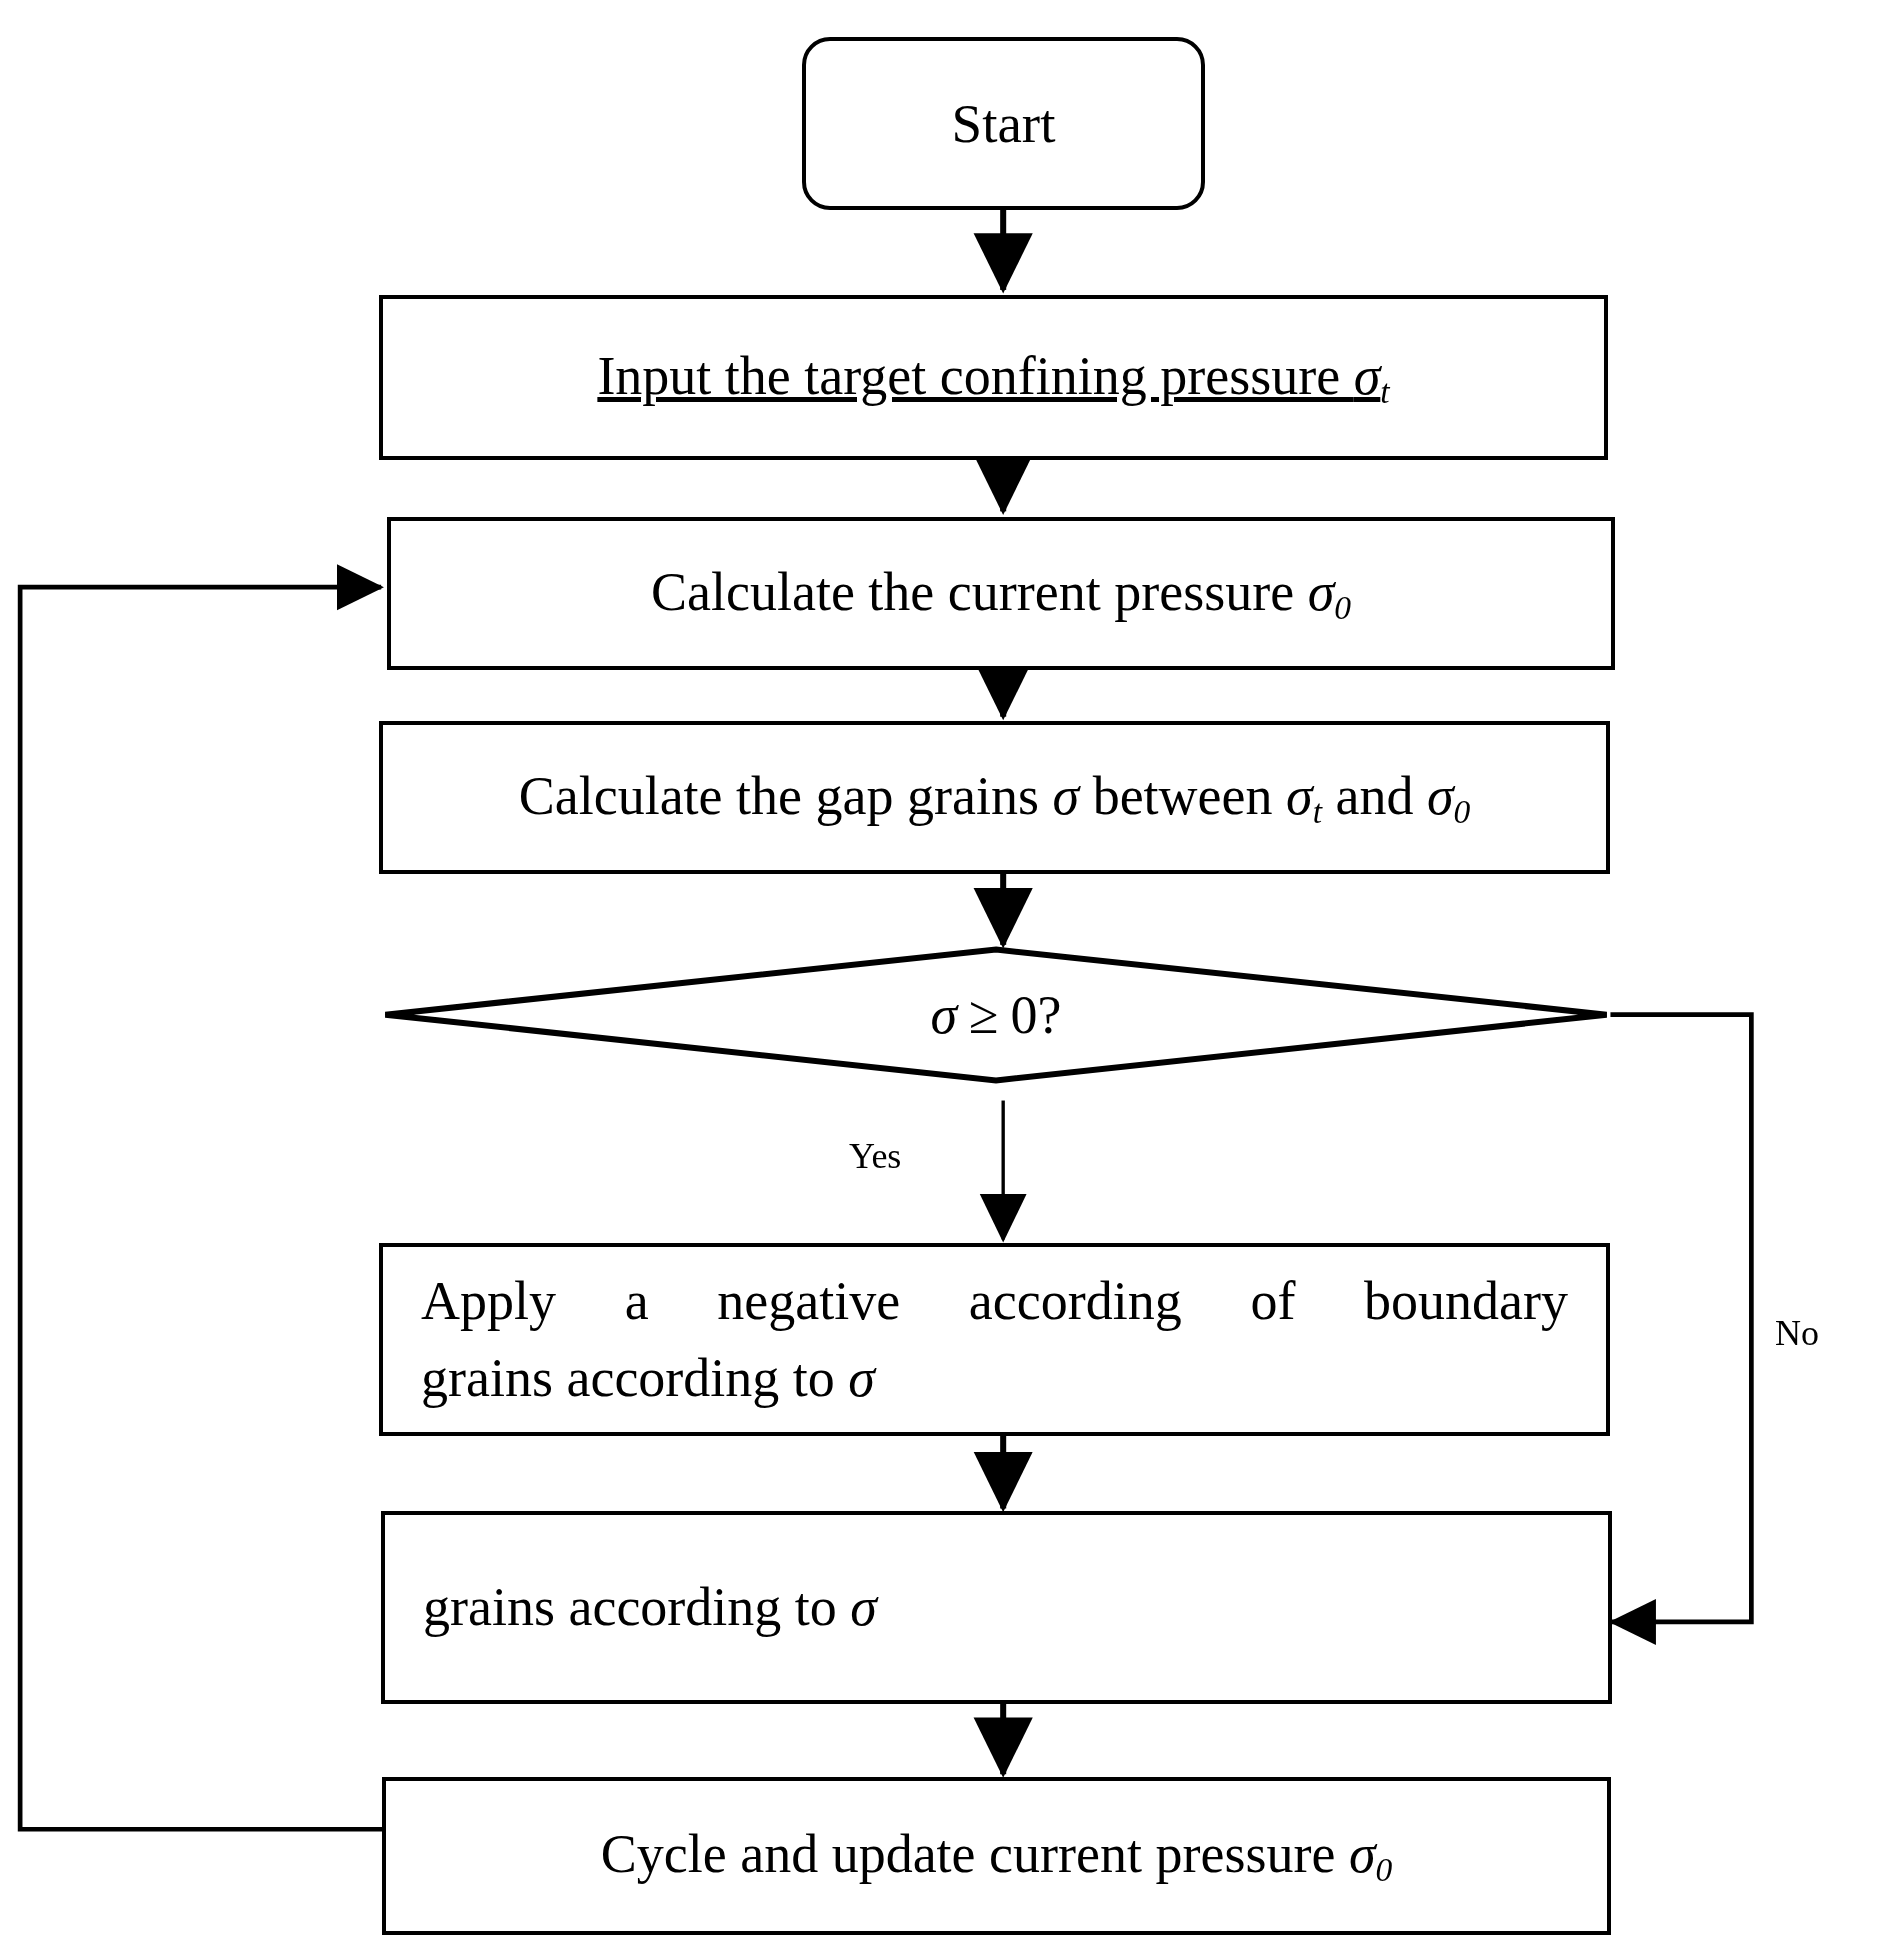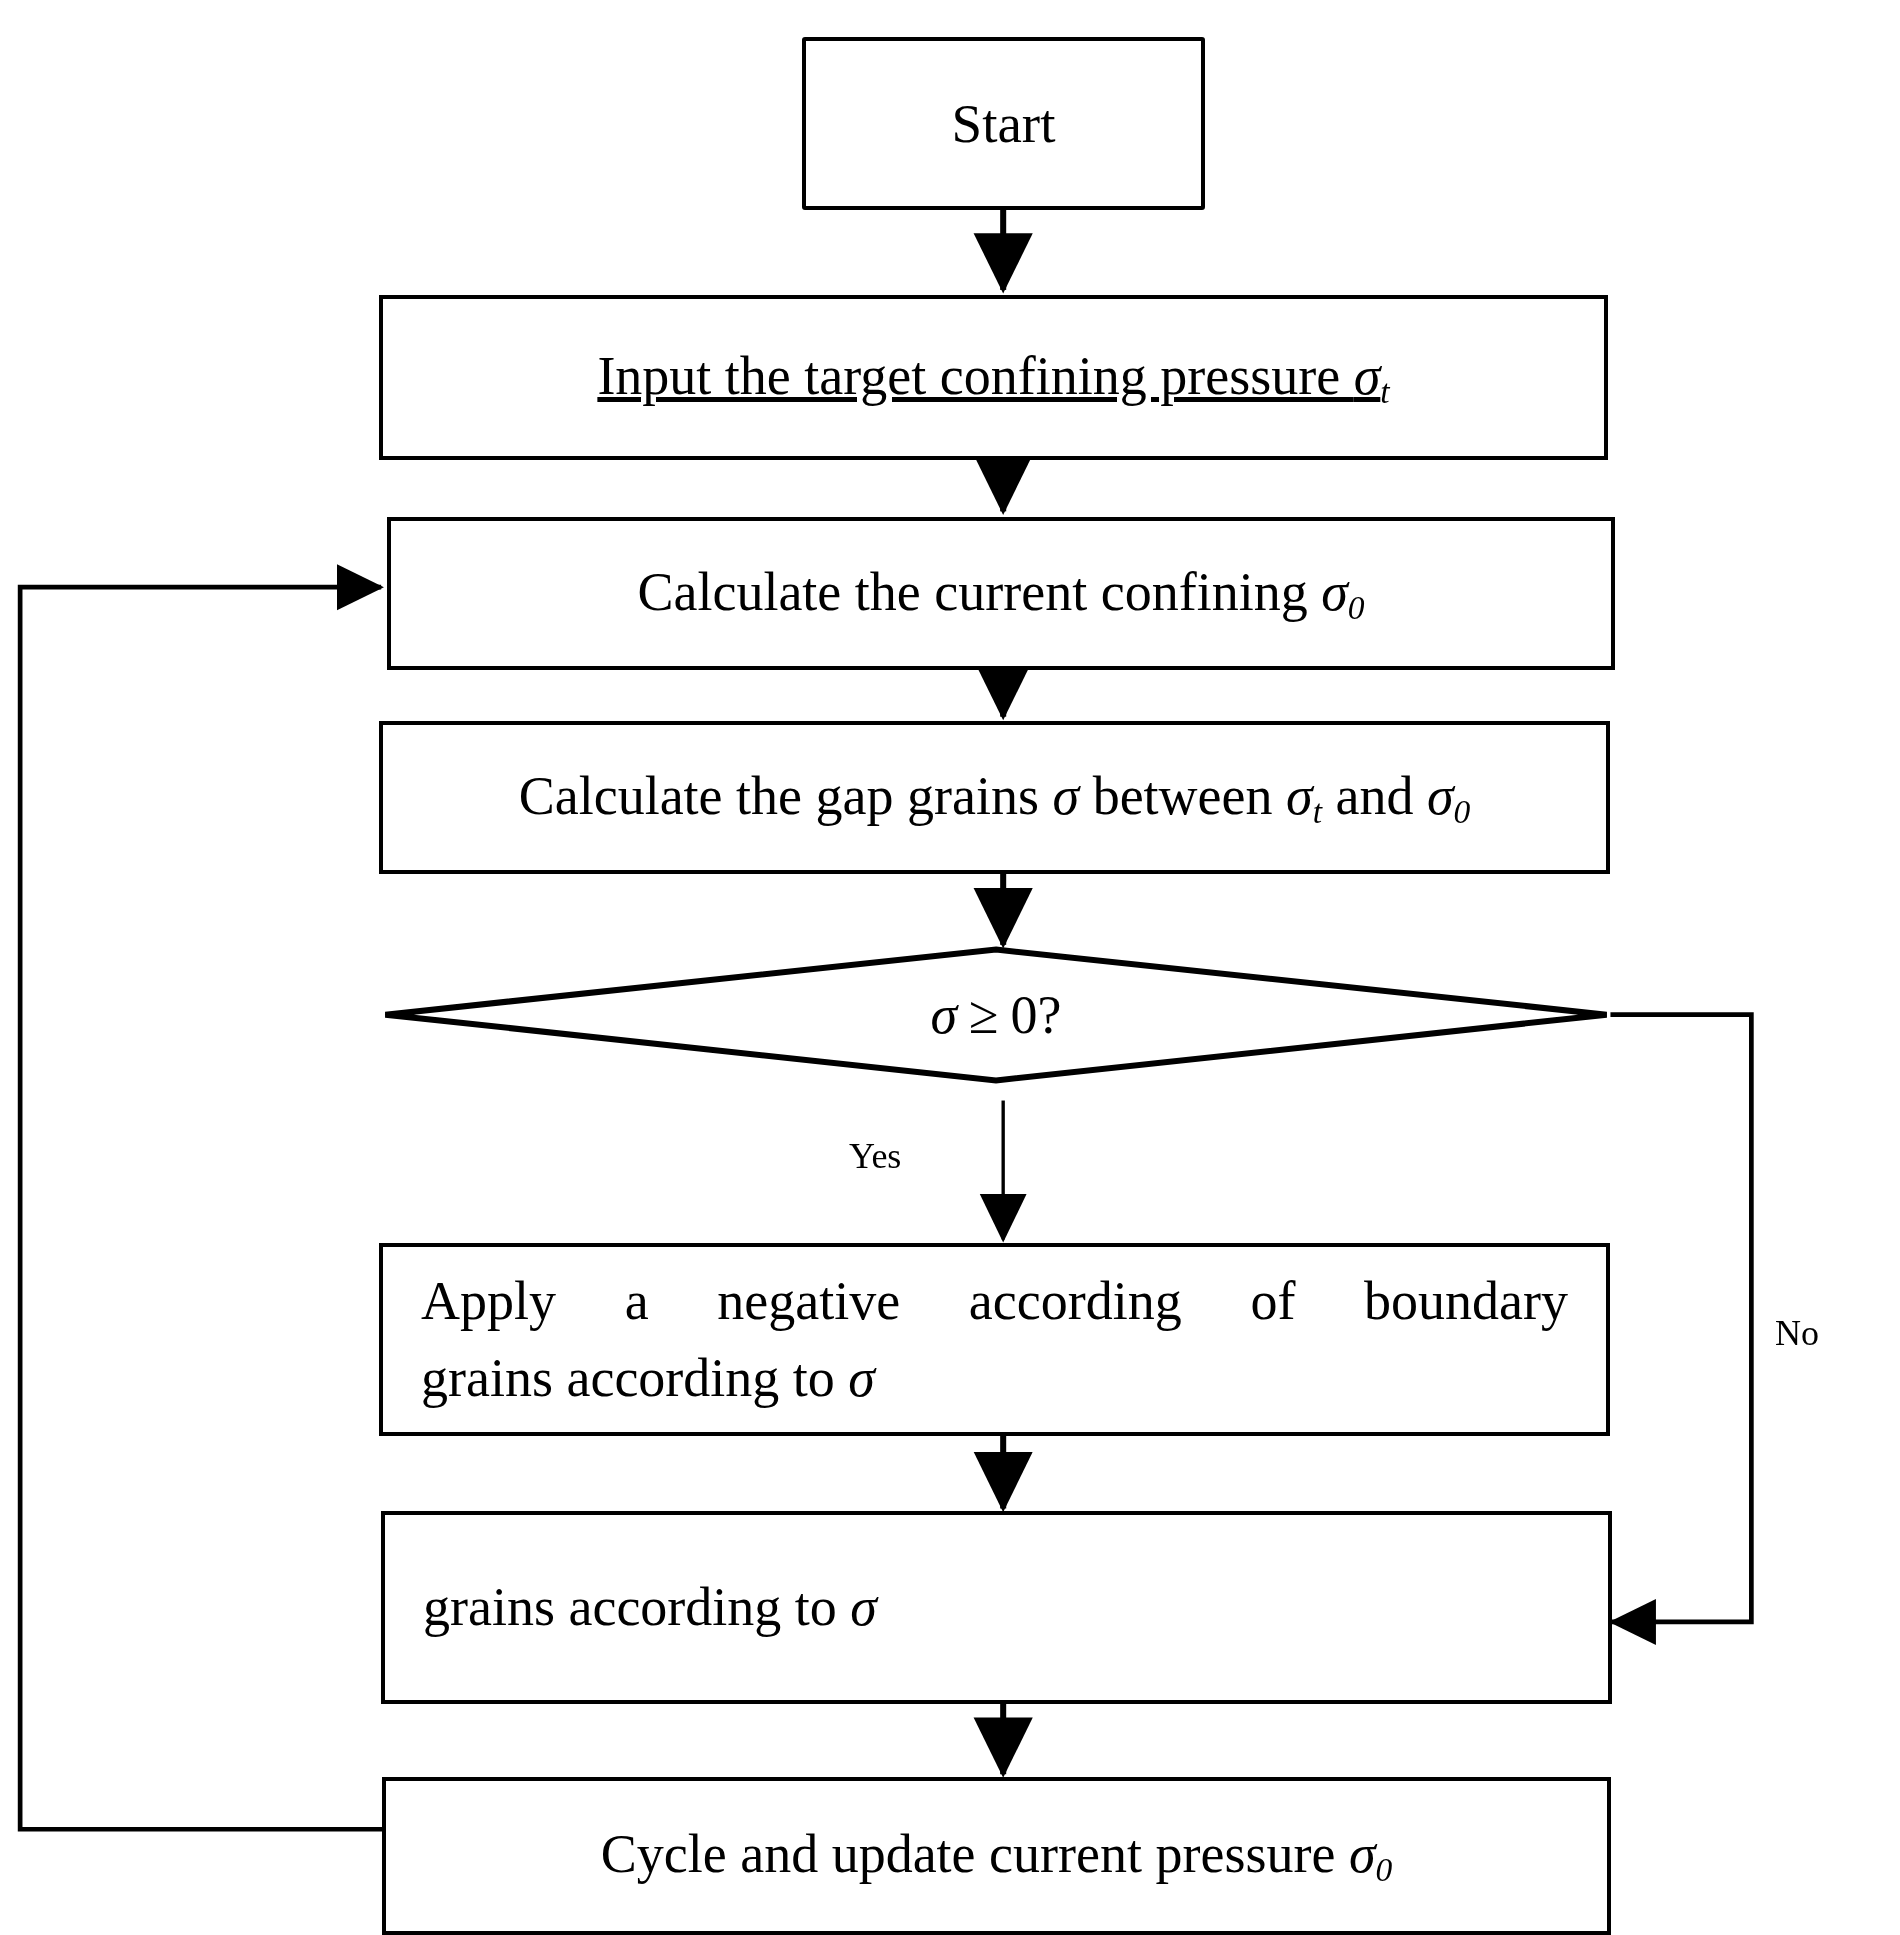--- a/index.html
+++ b/index.html
@@ -33,21 +33,21 @@
     position: absolute;
     box-sizing: border-box;
     background: #ffffff;
     display: flex;
     align-items: center;
     justify-content: center;
     text-align: center;
   }
   .terminator {
     border: 4.7px solid #000000;
-    border-radius: 3px;
+    border-radius: 28px;
     align-items: center;
   }
   .process {
     border: 4.7px solid #000000;
   }
   .node-text {
     display: block;
     width: 100%;
     padding: 0 17.4px;
     box-sizing: border-box;
@@ -150,21 +150,21 @@
 
   <div class="node terminator" style="left:802px; top:37px; width:403px; height:173px;">
     <span class="node-text fs-start">Start</span>
   </div>
 
   <div class="node process" style="left:379px; top:295px; width:1229px; height:165px;text-decoration:underline;">
     <span class="node-text fs-proc"><span>Input the target confining pressure </span><span class="sym">σ</span><sub>t</sub></span>
   </div>
 
   <div class="node process" style="left:387px; top:517px; width:1228px; height:153px;">
-    <span class="node-text fs-proc"><span>Calculate the current confining </span><span class="sym">σ</span><sub>0</sub></span>
+    <span class="node-text fs-proc"><span>Calculate the current pressure </span><span class="sym">σ</span><sub>0</sub></span>
   </div>
 
   <div class="node process" style="left:379px; top:721px; width:1231px; height:153px;">
     <span class="node-text fs-proc" style="padding:0 6.7px;"><span>Calculate the gap grains </span><span class="sym">σ</span><span> between </span><span class="sym">σ</span><sub>t</sub><span> and </span><span class="sym">σ</span><sub>0</sub></span>
   </div>
 
   <div class="decision" style="left:382px; top:946px; width:1228px; height:138px;">
     <svg viewBox="0 0 1830 205" width="1228" height="138">
       <polygon points="915,5 1825,102 915,200 5,102" fill="#ffffff" stroke="#000000" stroke-width="9" stroke-linejoin="miter"></polygon>
     </svg>

